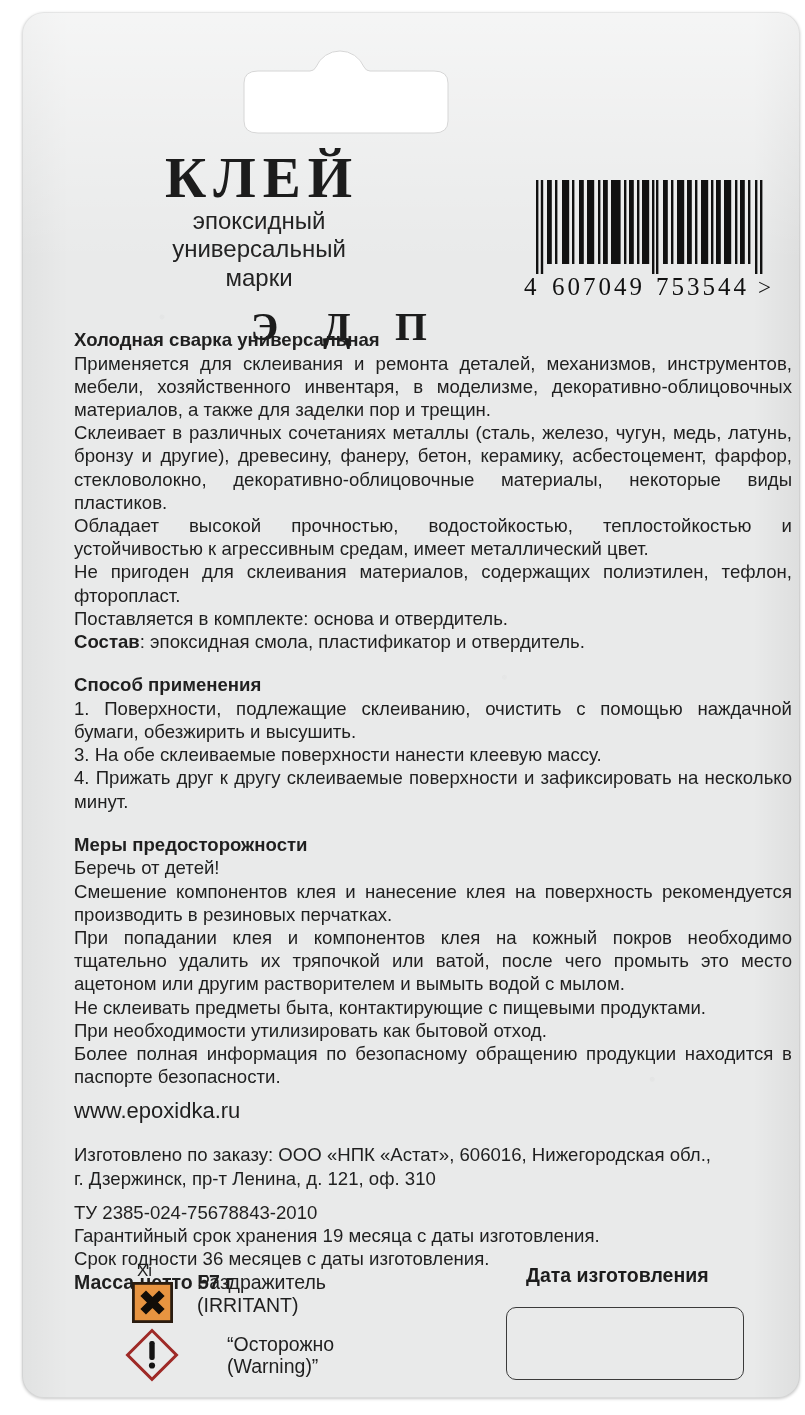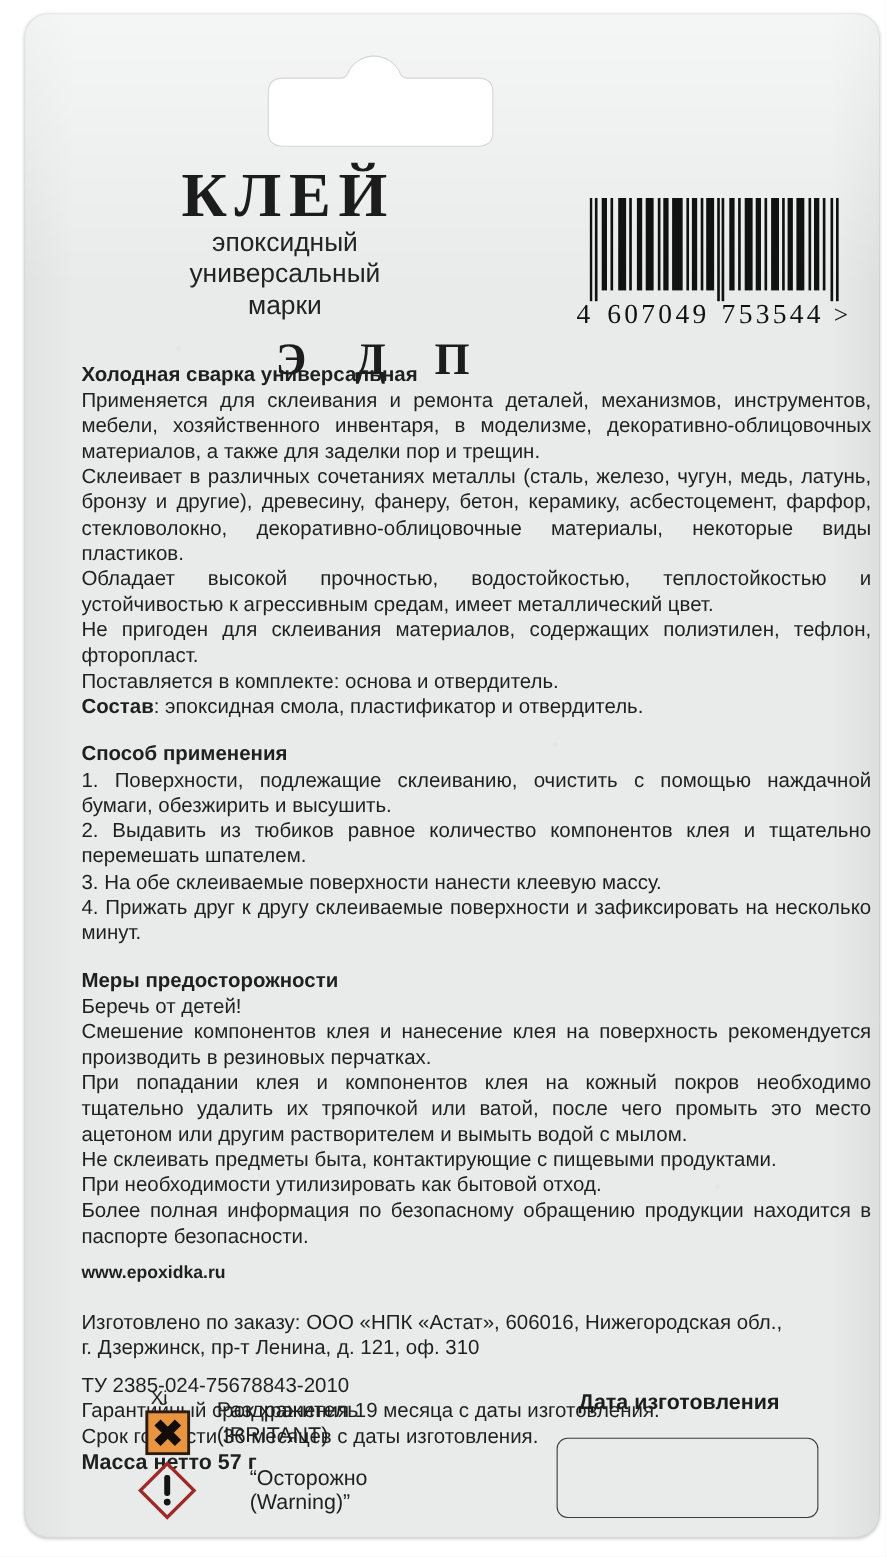--- a/index.html
+++ b/index.html
@@ -137,22 +137,22 @@
   .h {
     font-size: 18.6px;
     line-height: 23.6px;
     font-weight: 700;
     margin: 0;
   }
   .gap-sm { height: 11px; }
   .gap-md { height: 20px; }
   b.inline { font-weight: 700; }
   .site {
-    font-size: 16px;
-    font-weight: 700;
+    font-size: 22px;
+    font-weight: 400;
     line-height: 24px;
     margin: 0;
   }
   .mass {
     font-size: 19.5px;
     font-weight: 700;
     line-height: 25px;
     margin: 0;
   }
 
@@ -294,21 +294,20 @@
     <p class="p">Склеивает в различных сочетаниях металлы (сталь, железо, чугун, медь, латунь, бронзу и другие), древесину, фанеру, бетон, керамику, асбестоцемент, фарфор, стекловолокно, декоративно-облицовочные материалы, некоторые виды пластиков.</p>
     <p class="p">Обладает высокой прочностью, водостойкостью, теплостойкостью и устойчивостью к агрессивным средам, имеет металлический цвет.</p>
     <p class="p">Не пригоден для склеивания материалов, содержащих полиэтилен, тефлон, фторопласт.</p>
     <p class="p last">Поставляется в комплекте: основа и отвердитель.</p>
     <p class="p last"><b class="inline">Состав</b><span>: эпоксидная смола, пластификатор и отвердитель.</span></p>
 
     <div class="gap-md"></div>
 
     <div class="h">Способ применения</div>
     <p class="p">1. Поверхности, подлежащие склеиванию, очистить с помощью наждачной бумаги, обезжирить и высушить.</p>
-    <p class="p">2. Выдавить из тюбиков равное количество компонентов клея и тщательно перемешать шпателем.</p>
     <p class="p last">3. На обе склеиваемые поверхности нанести клеевую массу.</p>
     <p class="p">4. Прижать друг к другу склеиваемые поверхности и зафиксировать на несколько минут.</p>
 
     <div class="gap-md"></div>
 
     <div class="h">Меры предосторожности</div>
     <p class="p last">Беречь от детей!</p>
     <p class="p">Смешение компонентов клея и нанесение клея на поверхность рекомендуется производить в резиновых перчатках.</p>
     <p class="p">При попадании клея и компонентов клея на кожный покров необходимо тщательно удалить их тряпочкой или ватой, после чего промыть это место ацетоном или другим растворителем и вымыть водой с мылом.</p>
     <p class="p last">Не склеивать предметы быта, контактирующие с пищевыми продуктами.</p>

